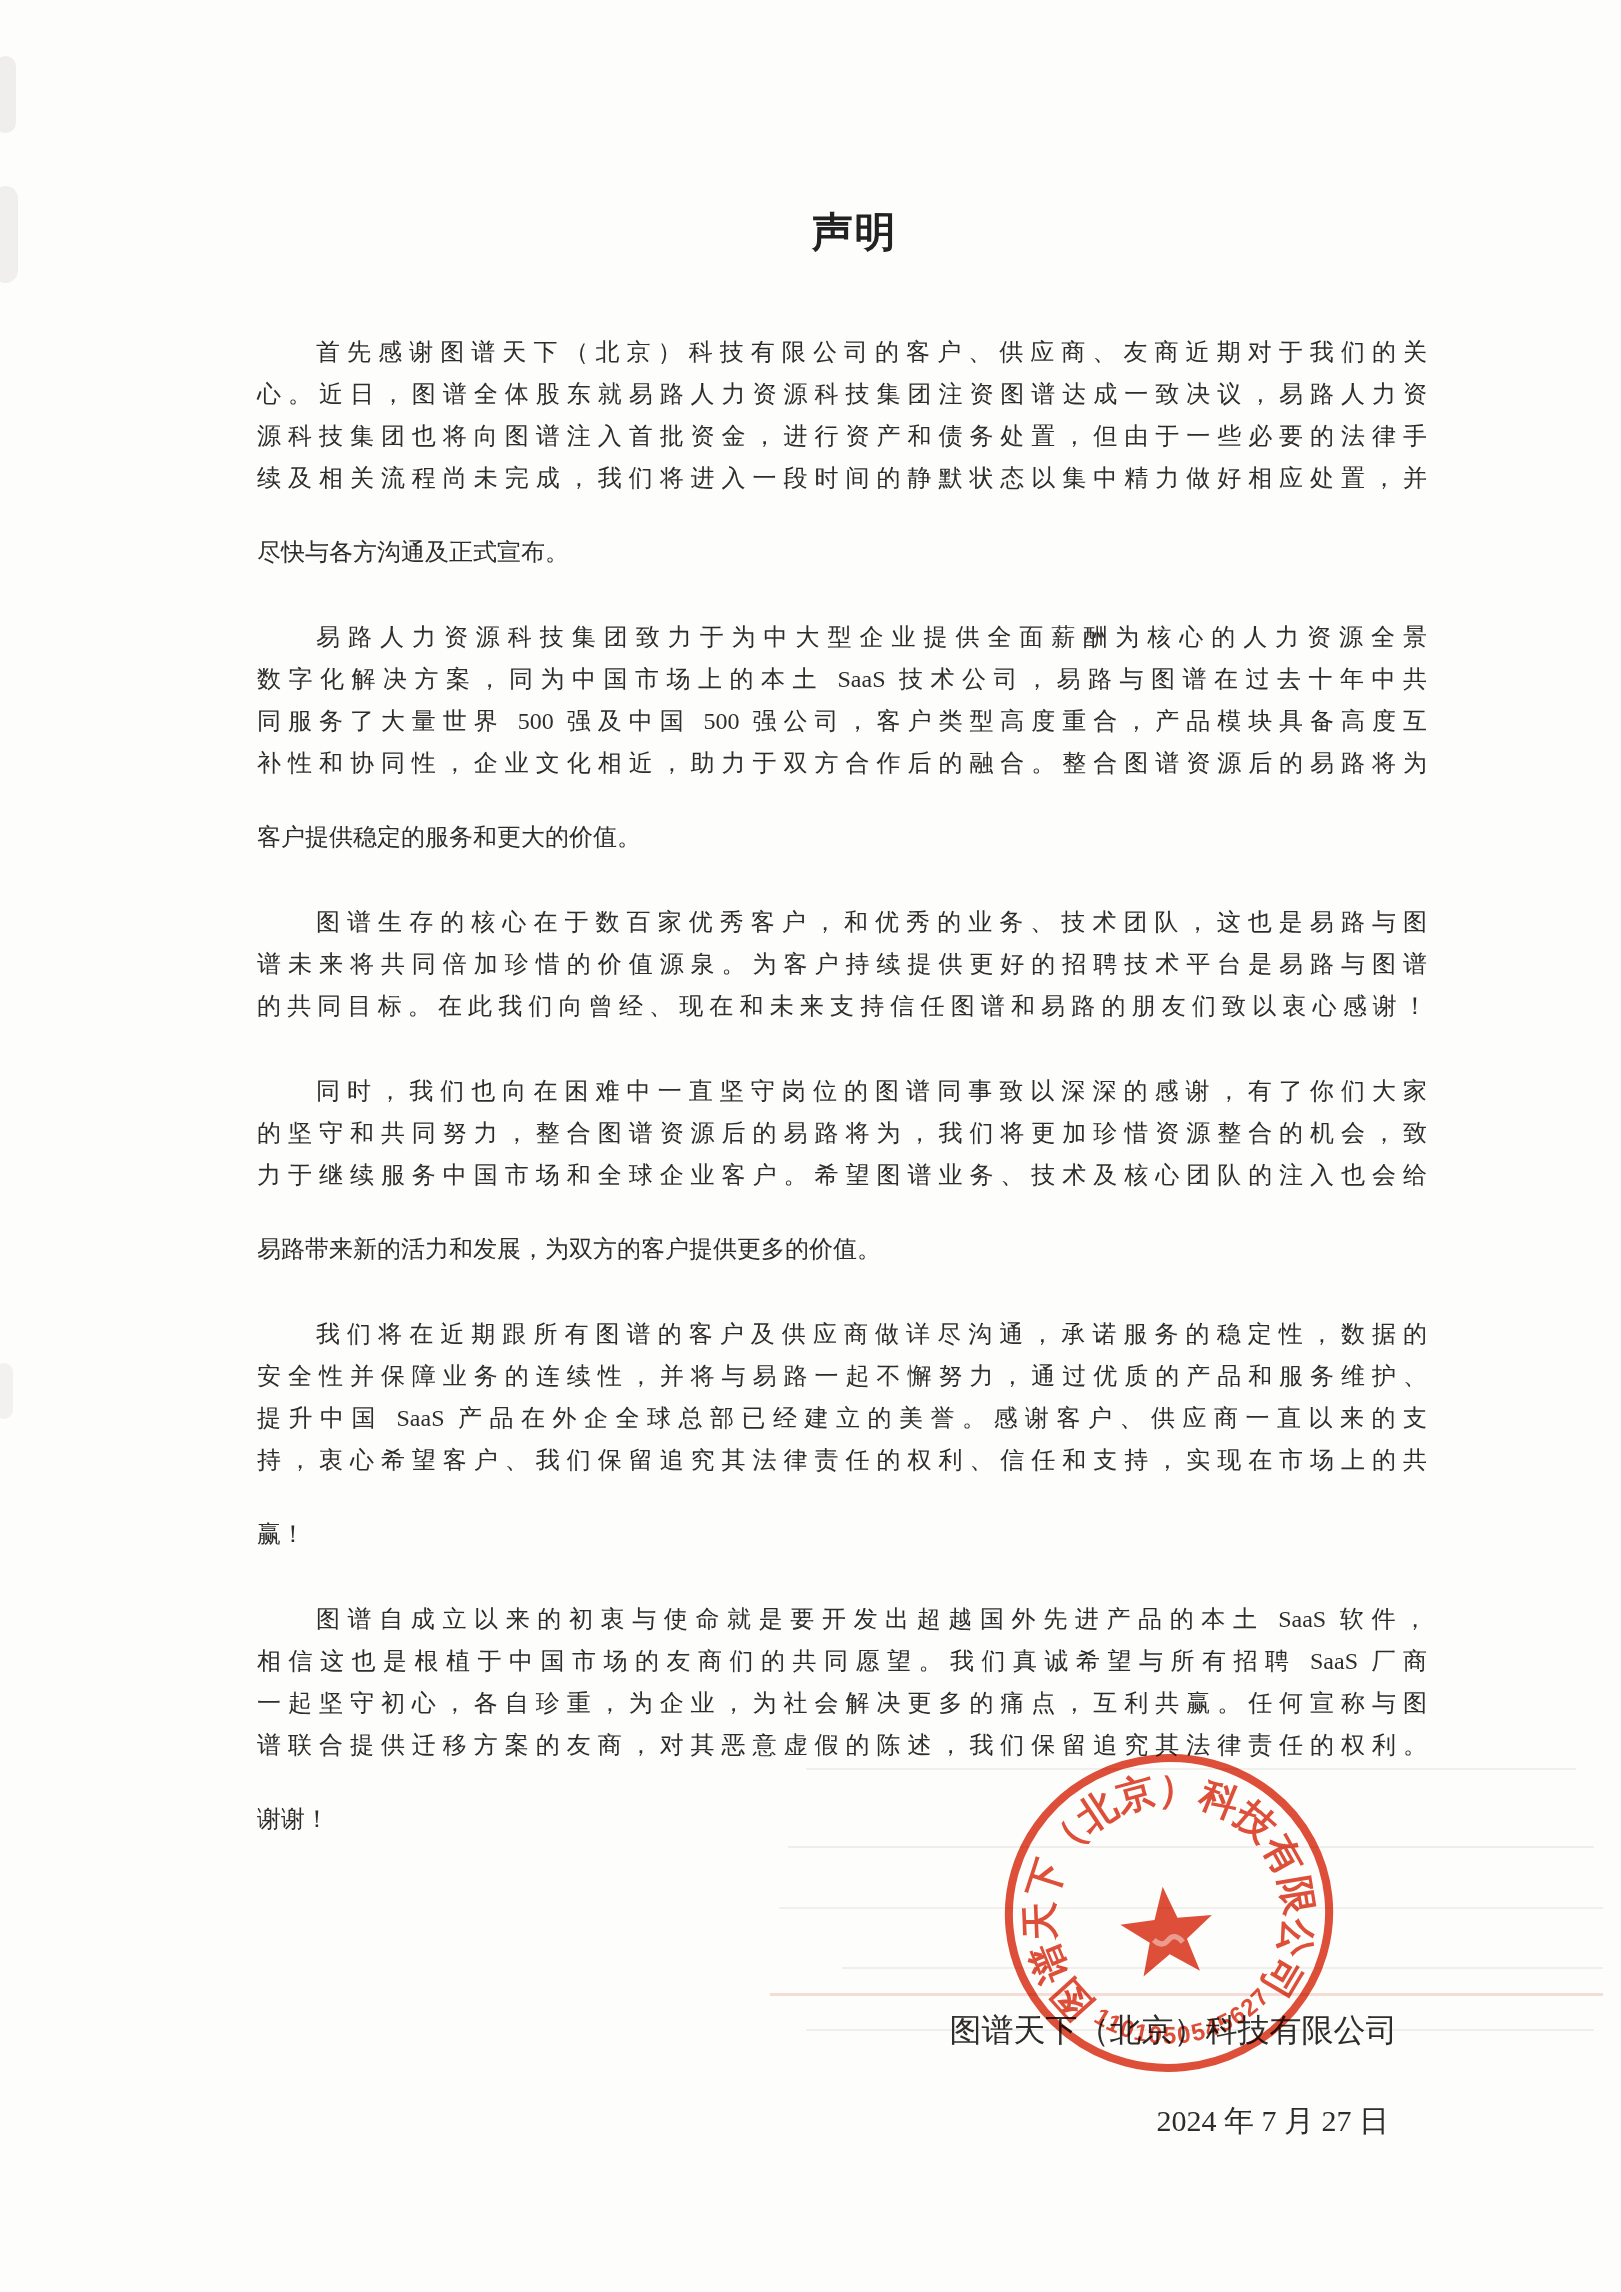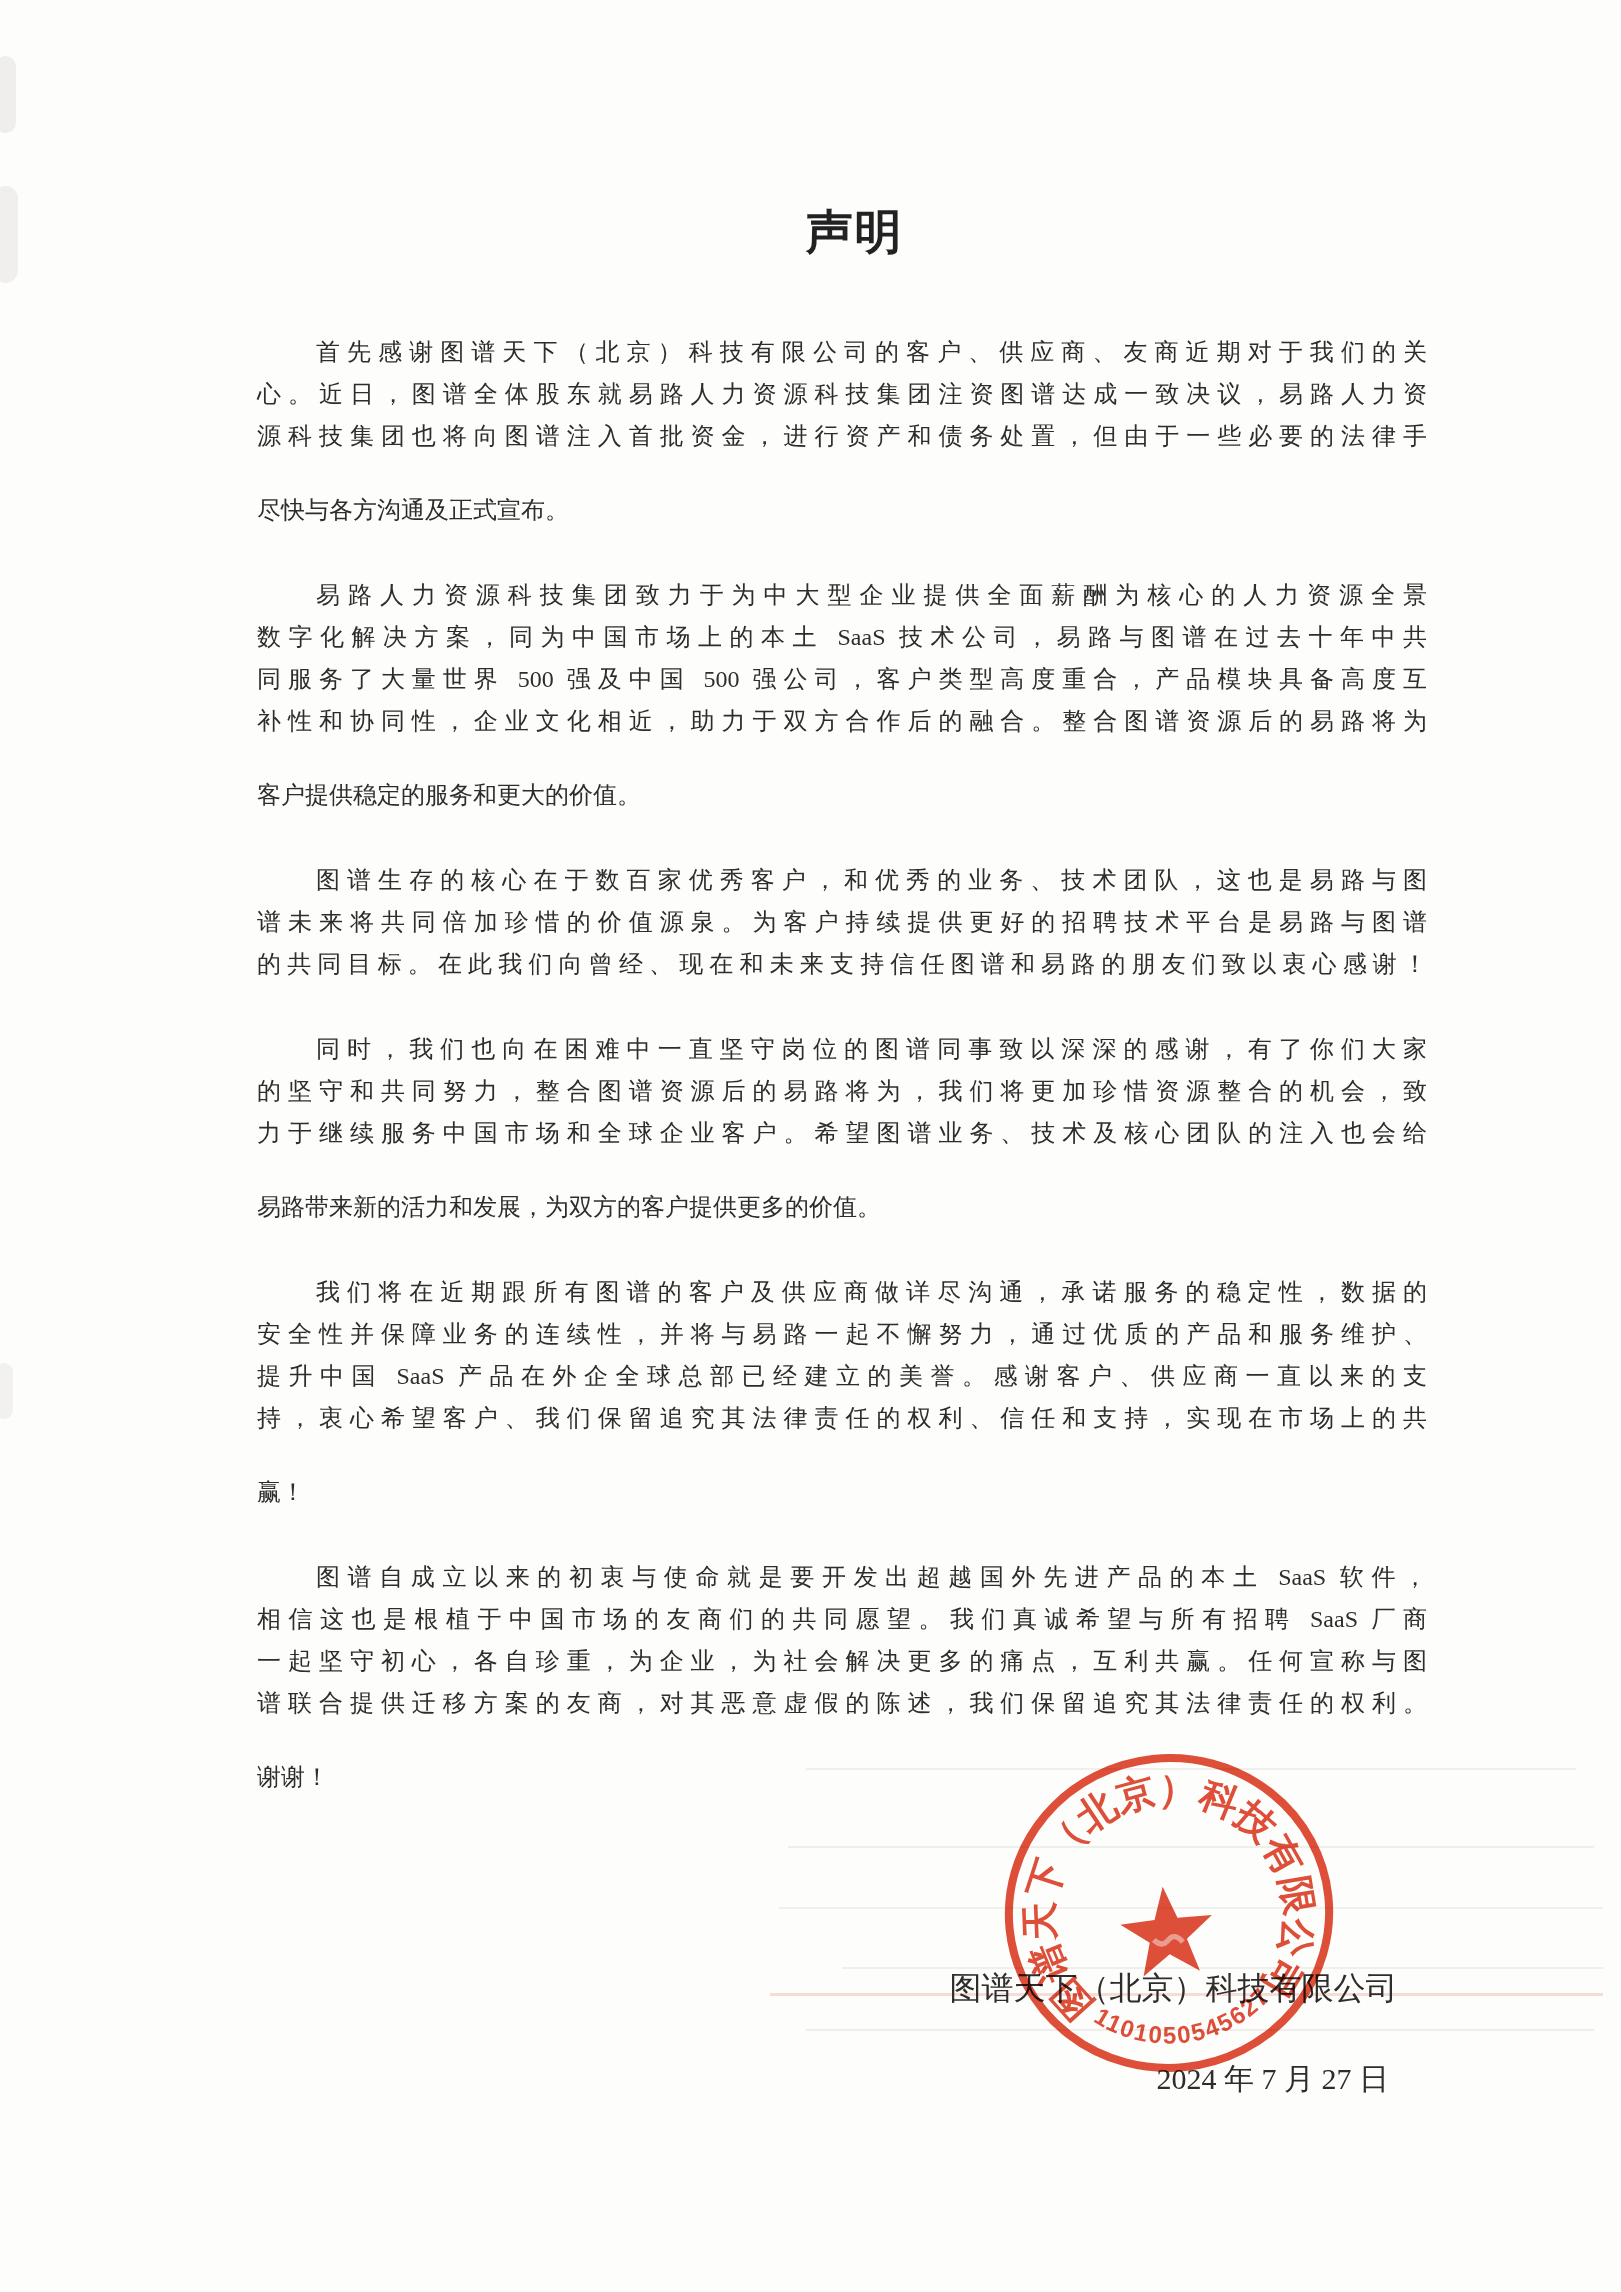--- a/index.html
+++ b/index.html
@@ -12,21 +12,21 @@
     font-family:"Liberation Serif","DejaVu Serif",serif;
     color:#2e2d2b;
   }
   .content{
     position:absolute;left:257px;top:0;width:1170px;
   }
   .doc-title{
     margin:0;
     padding-top:212px;
     height:41px;line-height:41px;
-    font-size:47px;font-weight:700;
+    font-size:41px;font-weight:700;
     text-align:center;
     position:relative;left:12.5px;
     color:#222;
     letter-spacing:1.8px;
   }
   .body-text{margin-top:78px;}
   .para{margin:0 0 43px 0;}
   .line{
     font-size:24px;
     height:42px;line-height:42px;
@@ -78,20 +78,21 @@
 
   <div class="content">
     <h1 class="doc-title">声明</h1>
 
     <div class="body-text">
 
       <div class="para">
         <div class="line indent">首先感谢图谱天下（北京）科技有限公司的客户、供应商、友商近期对于我们的关</div>
         <div class="line">心。近日，图谱全体股东就易路人力资源科技集团注资图谱达成一致决议，易路人力资</div>
         <div class="line">源科技集团也将向图谱注入首批资金，进行资产和债务处置，但由于一些必要的法律手</div>
+        <div class="line">续及相关流程尚未完成，我们将进入一段时间的静默状态以集中精力做好相应处置，并</div>
         <div class="line end">尽快与各方沟通及正式宣布。</div>
       </div>
 
       <div class="para">
         <div class="line indent">易路人力资源科技集团致力于为中大型企业提供全面薪酬为核心的人力资源全景</div>
         <div class="line">数字化解决方案，同为中国市场上的本土 SaaS 技术公司，易路与图谱在过去十年中共</div>
         <div class="line">同服务了大量世界 500 强及中国 500 强公司，客户类型高度重合，产品模块具备高度互</div>
         <div class="line">补性和协同性，企业文化相近，助力于双方合作后的融合。整合图谱资源后的易路将为</div>
         <div class="line end">客户提供稳定的服务和更大的价值。</div>
       </div>

